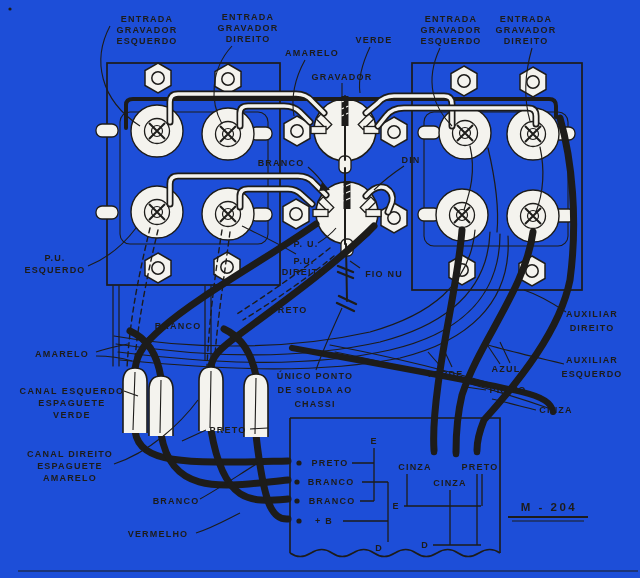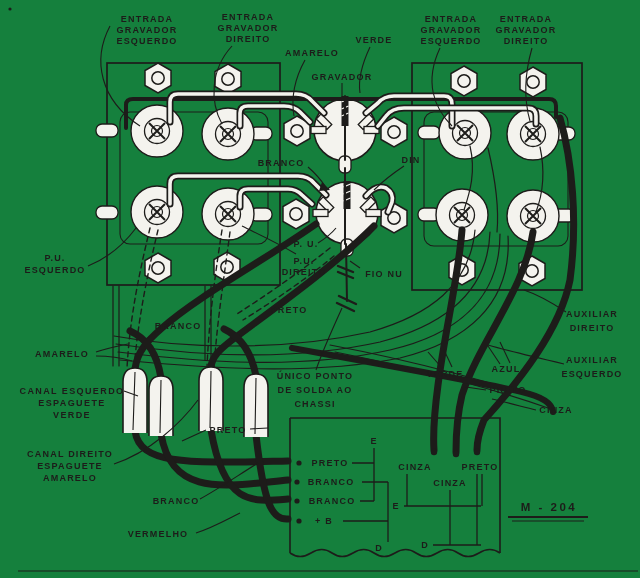--- a/index.html
+++ b/index.html
@@ -1,16 +1,16 @@
 <!DOCTYPE html>
 <html><head>
 <meta charset="utf-8">
 <style>
   html,body{margin:0;padding:0;background:#e9e8e3;}
-  .fig{position:relative;width:640px;height:578px;background:#15803d;overflow:hidden;
+  .fig{position:relative;width:640px;height:578px;background:#1d4ed8;overflow:hidden;
        font-family:"Liberation Sans",sans-serif;}
   svg{display:block}
   .lb{font-family:"Liberation Sans",sans-serif;font-weight:700;font-size:9px;
       letter-spacing:1.2px;fill:#1d1c1a}
   .lbb{font-weight:800;letter-spacing:1.4px}
   .badge{font-family:"Liberation Sans",sans-serif;font-weight:800;font-size:11.5px;
       letter-spacing:2.5px;fill:#1d1c1a}
   .ink{stroke:#1d1c1a;fill:none}
   .paperfill{fill:#f4f3ee}
 </style>

